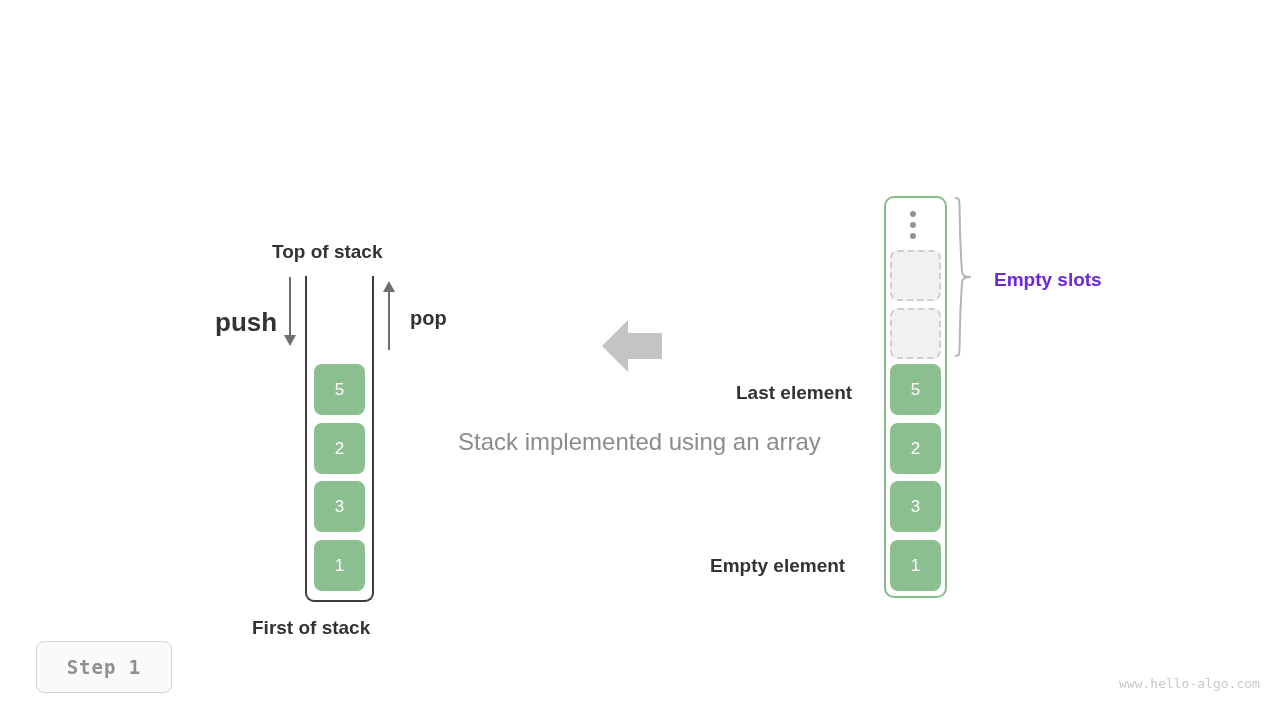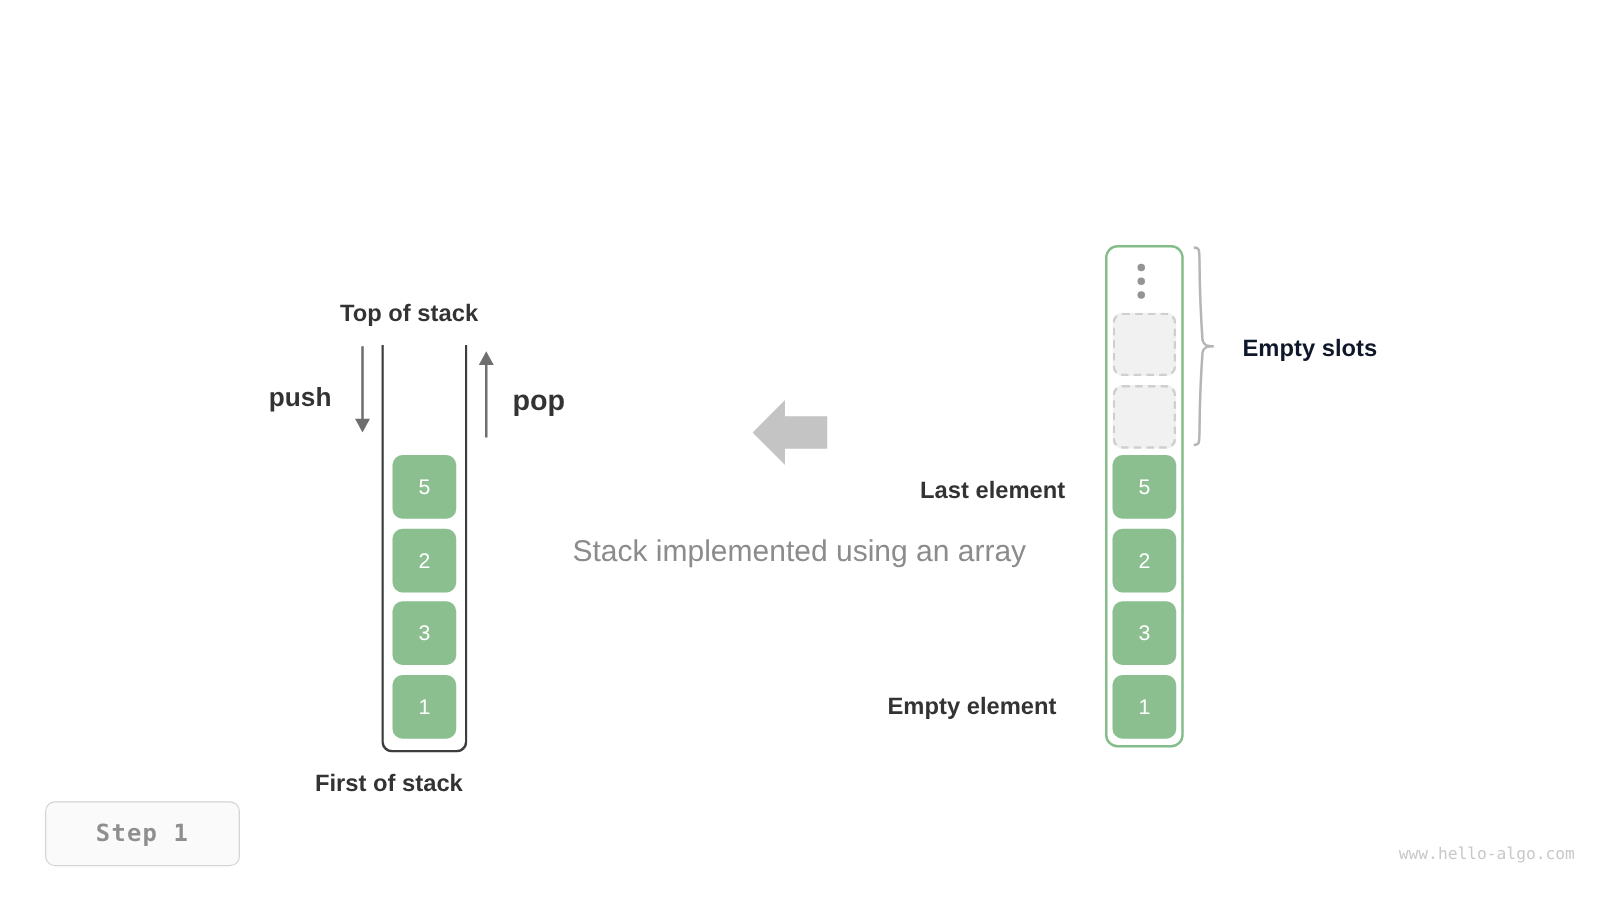--- a/index.html
+++ b/index.html
@@ -21,21 +21,21 @@
     white-space:nowrap;
   }
   .lbl-gray{
     position:absolute;
     color:#8c8c8c;
     font-size:24px;
     white-space:nowrap;
   }
   .lbl-gray-bold{
     position:absolute;
-    color:#0f172a;
+    color:#6d28d9;
     font-size:19px;
     font-weight:bold;
     white-space:nowrap;
   }
 
   
   .stack-wrap{position:absolute;left:305px;top:276px;width:69px;height:326px;}
   .stack-container{
     position:absolute;left:0;top:0;width:69px;height:326px;
     border-left:2px solid #3d3d3d;
@@ -83,21 +83,21 @@
     box-sizing:border-box;
   }
   .dots{position:absolute;left:910px;top:211px;width:7px;height:28px;}
   .dot{width:6px;height:6px;border-radius:50%;background:#949494;margin-bottom:5px;}
 
   
   .brace{position:absolute;left:952px;top:196px;width:22px;height:162px;}
 
   
   .step-badge{
-    position:absolute;left:36px;top:641px;width:156px;height:52px;
+    position:absolute;left:36px;top:641px;width:136px;height:52px;
     border:1px solid #d4d4d4;
     border-radius:8px;
     background:#fafafa;
     display:flex;align-items:center;justify-content:center;
     font-family:"DejaVu Sans Mono", monospace;
     font-size:19px;font-weight:bold;color:#8f8f8f;
     letter-spacing:1px;
     box-sizing:border-box;
   }
 
@@ -108,27 +108,27 @@
     font-size:13px;color:#c9c9c9;white-space:nowrap;margin-left:44px;
   }
 </style>
 </head>
 <body>
 
 <div class="stage">
 
   <div class="lbl-bold" style="left:272px;top:241px;">Top of stack</div>
 
-  <div class="lbl-bold" style="left:215px;top:307px;font-size:21px;">push</div>
+  <div class="lbl-bold" style="left:215px;top:307px;font-size:26px;">push</div>
   <div>
     <div class="arrow-shaft" style="left:289px;top:277px;height:60px;"></div>
     <div class="arrow-head head-down" style="left:284px;top:335px;"></div>
   </div>
 
-  <div class="lbl-bold" style="left:410px;top:307px;font-size:23px;">pop</div>
+  <div class="lbl-bold" style="left:410px;top:307px;font-size:20px;">pop</div>
   <div>
     <div class="arrow-shaft" style="left:388px;top:290px;height:60px;"></div>
     <div class="arrow-head head-up" style="left:383px;top:281px;"></div>
   </div>
 
   <div class="stack-wrap">
     <div class="stack-container"></div>
     <div class="cell" style="left:9px;top:88px;">5</div>
     <div class="cell" style="left:9px;top:147px;">2</div>
     <div class="cell" style="left:9px;top:205px;">3</div>

